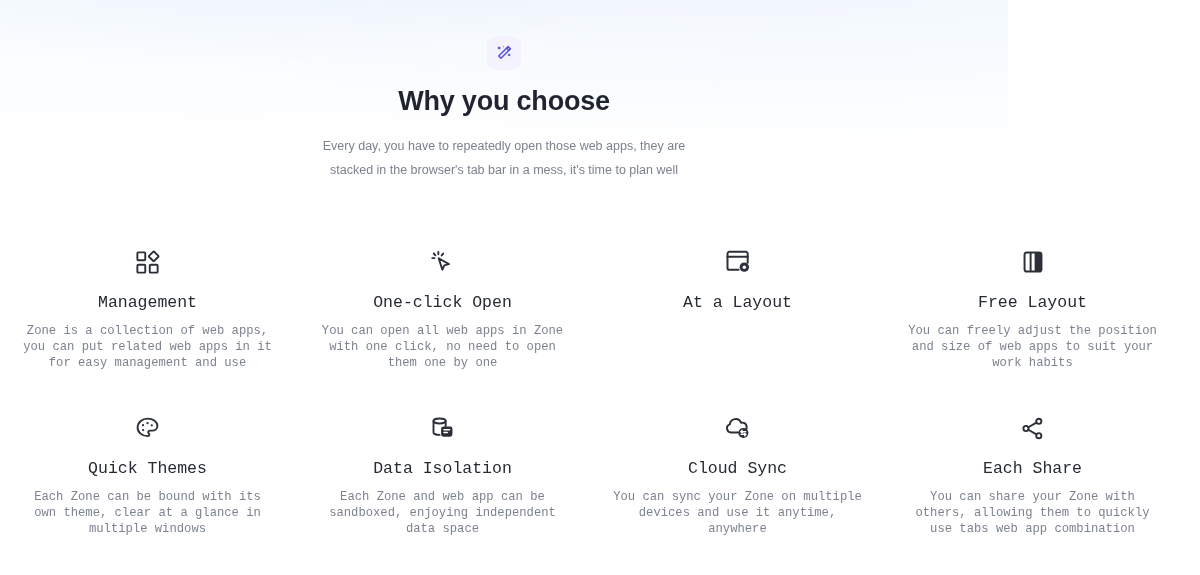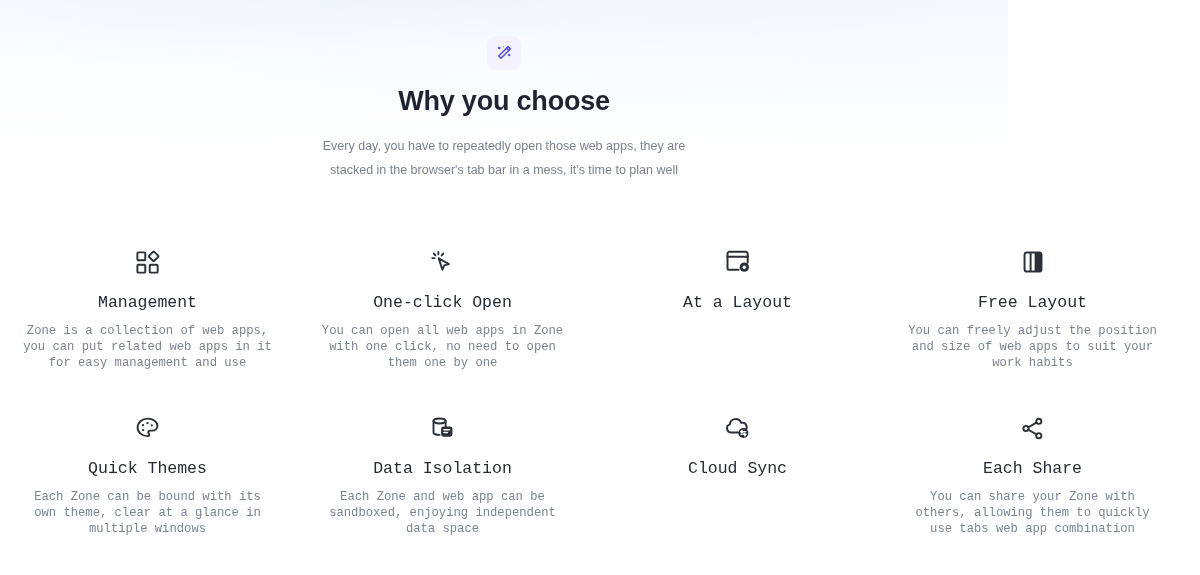--- a/index.html
+++ b/index.html
@@ -212,20 +212,21 @@
       <div class="cell-icon">
         <svg width="28" height="28" viewBox="0 0 24 24" fill="none" stroke="currentColor" stroke-width="1.7" stroke-linecap="round" stroke-linejoin="round">
           <path d="M16.9 14.6a3.7 3.7 0 0 0-1.4-7.2h-.9A5.0 5.0 0 0 0 5.0 8.9a3.6 3.6 0 0 0 1.0 7.0h6.1"></path>
           <circle cx="16.6" cy="16.3" r="4.3" fill="currentColor" stroke="none"></circle>
           <path d="M14.6 15.2h4.0M14.6 17.4h4.0" stroke="#ffffff" stroke-width="1.2"></path>
           <path d="M15.5 14.0l-1.0 1.2 1.2.7" stroke="#ffffff" stroke-width="1.2"></path>
           <path d="M17.7 18.6l1.0-1.2-1.2-.7" stroke="#ffffff" stroke-width="1.2"></path>
         </svg>
       </div>
       <div class="cell-title">Cloud Sync</div>
+      <div class="cell-desc">You can sync your Zone on multiple devices and use it anytime, anywhere</div>
     </div>
 
     <div class="cell wide">
       <div class="cell-icon">
         <svg width="27" height="27" viewBox="0 0 24 24" fill="none" stroke="currentColor" stroke-width="1.7" stroke-linecap="round" stroke-linejoin="round">
           <circle cx="17.6" cy="5.6" r="2.3"></circle>
           <circle cx="17.6" cy="18.4" r="2.3"></circle>
           <circle cx="6.2" cy="12.0" r="2.3"></circle>
           <path d="M8.3 10.9l7.2-4.1"></path>
           <path d="M8.3 13.1l7.2 4.1"></path>

